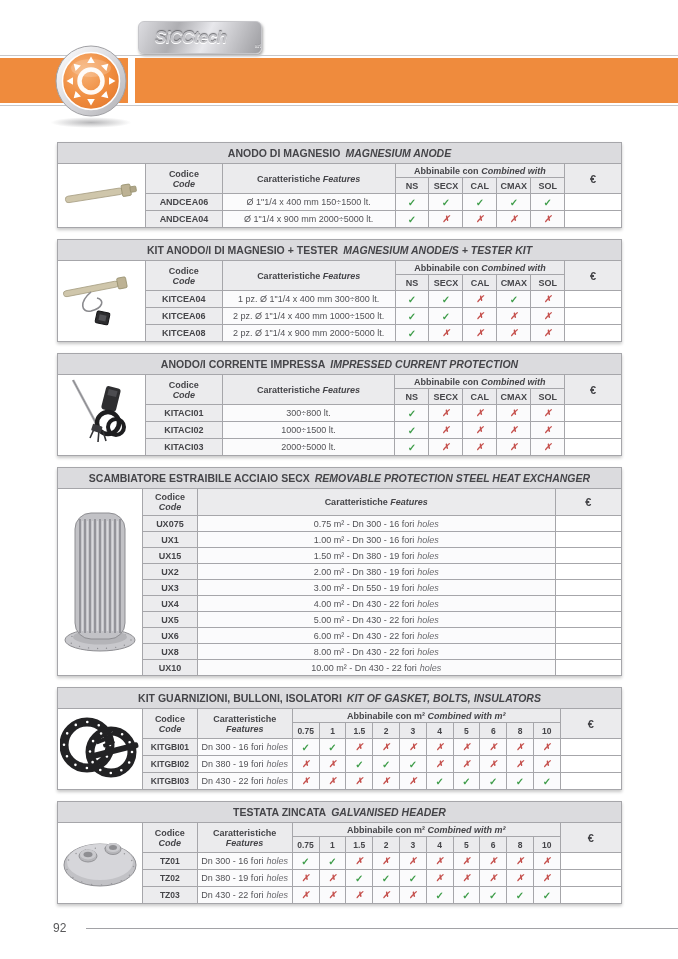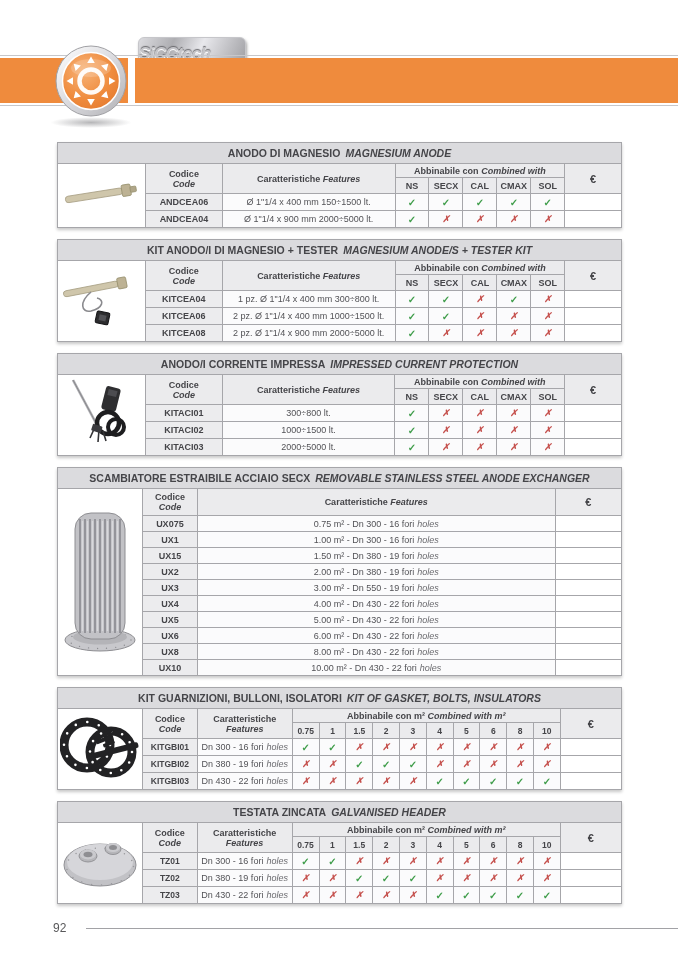--- a/index.html
+++ b/index.html
@@ -1,23 +1,23 @@
 <!DOCTYPE html>
 <html><head>
 <meta charset="utf-8">
 <style>
   html,body{margin:0;padding:0;}
   body{width:678px;height:959px;background:#ffffff;position:relative;overflow:hidden;
        font-family:"Liberation Sans",sans-serif;color:#48484c;}
 
   
-  .logo-plate{position:absolute;left:138px;top:37px;width:106px;height:31px;border-radius:6px;
+  .logo-plate{position:absolute;left:138px;top:21px;width:106px;height:31px;border-radius:6px;
     background:linear-gradient(115deg,#dcdce0 0%,#aeaeb2 30%,#e8e8ec 55%,#9c9ca0 100%);
     border:1px solid #c6c6ca;box-shadow:1px 2px 3px rgba(0,0,0,.35);
-    display:flex;align-items:center;justify-content:space-between;}
+    display:flex;align-items:center;justify-content:space-between;padding-left:16px;}
   .logo-text{font-weight:bold;font-style:italic;font-size:17px;letter-spacing:-0.5px;color:#c4c4c8;
     text-shadow:0 1px 0 #ffffff,0 -1px 1px #69696d;}
   .logo-suffix{font-size:6px;color:#9a9a9e;align-self:flex-end;margin:0 0 5px 1px;
     text-shadow:0 1px 0 #ffffff;}
   .rule{position:absolute;left:0;width:678px;height:1px;background:#c7c7ca;}
   .rule-top{top:55px;} .rule-bottom{top:105px;}
   .banner{position:absolute;left:0;top:58px;width:678px;height:45px;background:#ef8b3d;}
   .banner-divider{position:absolute;left:128px;top:0;width:7px;height:45px;background:#ffffff;}
   .banner-text{position:absolute;left:145px;top:3px;white-space:nowrap;}
   .banner-title{font-weight:bold;font-size:15px;color:#ffffff;line-height:19px;}
@@ -322,21 +322,21 @@
       </table>
       <table class="catalog type-b">
         <colgroup>
           <col style="width: 83px;">
           <col style="width: 55px;">
           <col style="width: 360px;">
           <col style="width: 67px;">
         </colgroup>
         <tbody>
           <tr class="title-row">
-            <td class="title-cell" colspan="4"><span class="title-it">SCAMBIATORE ESTRAIBILE ACCIAIO SECX</span><span class="title-en">REMOVABLE STAINLESS STEEL ANODE EXCHANGER</span></td>
+            <td class="title-cell" colspan="4"><span class="title-it">SCAMBIATORE ESTRAIBILE ACCIAIO SECX</span><span class="title-en">REMOVABLE PROTECTION STEEL HEAT EXCHANGER</span></td>
           </tr>
           <tr class="hrow1">
             <td class="img-cell" rowspan="11"><svg width="80" height="148" viewBox="0 0 80 148">
                 <ellipse cx="40" cy="134" rx="35" ry="11" fill="#c8c8cc" stroke="#8e8e92" stroke-width="1"></ellipse>
                 <ellipse cx="40" cy="134" rx="31" ry="8.5" fill="none" stroke="#8e8e92" stroke-width="1.4" stroke-dasharray="0 9" stroke-linecap="round"></ellipse>
                 <ellipse cx="40" cy="131" rx="27" ry="7.5" fill="#b4b4b8"></ellipse>
                 <rect x="15" y="7" width="50" height="126" rx="16" fill="#c2c2c6" stroke="#8e8e92" stroke-width="1"></rect>
                 <path d="M20 13 V127 M25 13 V127 M30 13 V127 M35 13 V127 M40 13 V127 M45 13 V127 M50 13 V127 M55 13 V127 M60 13 V127" stroke="#94949a" stroke-width="2" fill="none"></path>
                 <path d="M22.5 15 V125 M27.5 15 V125 M32.5 15 V125 M37.5 15 V125 M42.5 15 V125 M47.5 15 V125 M52.5 15 V125 M57.5 15 V125" stroke="#d8d8dc" stroke-width="1.4" fill="none"></path>
               </svg></td>

